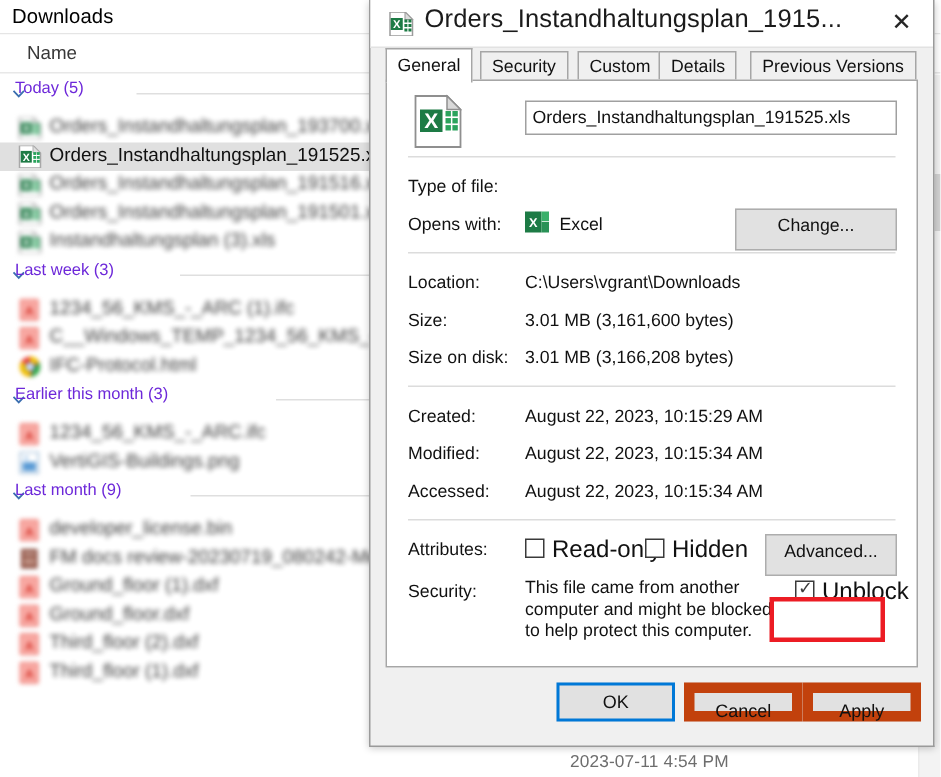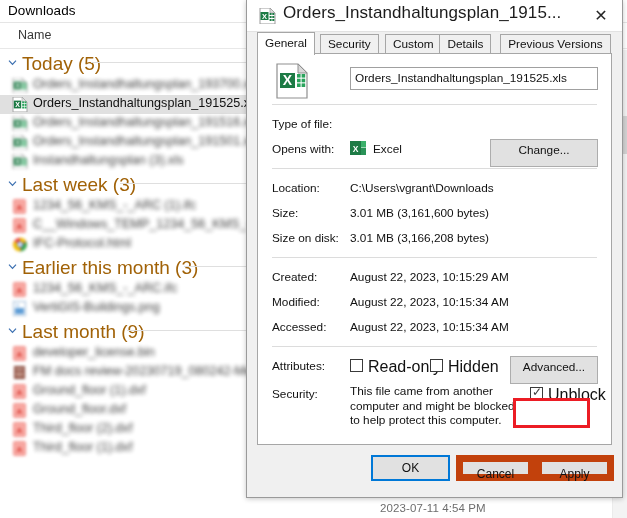--- a/index.html
+++ b/index.html
@@ -42,22 +42,22 @@
   .group {
     position: relative;
     height: 26px;
   }
   .group-chevron {
     position: absolute; left: 8px; top: 8px;
     width: 9px; height: 9px;
   }
   .group-chevron svg { display:block; }
   .group-label {
-    position: absolute; left: 22px; top: 3px;
-    font-size: 19px; color: #a16207; white-space: nowrap;
+    position: absolute; left: 10px; top: 3px;
+    font-size: 11px; color: #6d28d9; white-space: nowrap;
   }
   .group-rule {
     position: absolute; right: 8px; top: 12px; height: 1px;
     background: #dfdfdf;
   }
   .file-row {
     position: relative; height: 19px;
   }
   .file-row.selected { background: #e0e0e0; }
   .file-icon {

